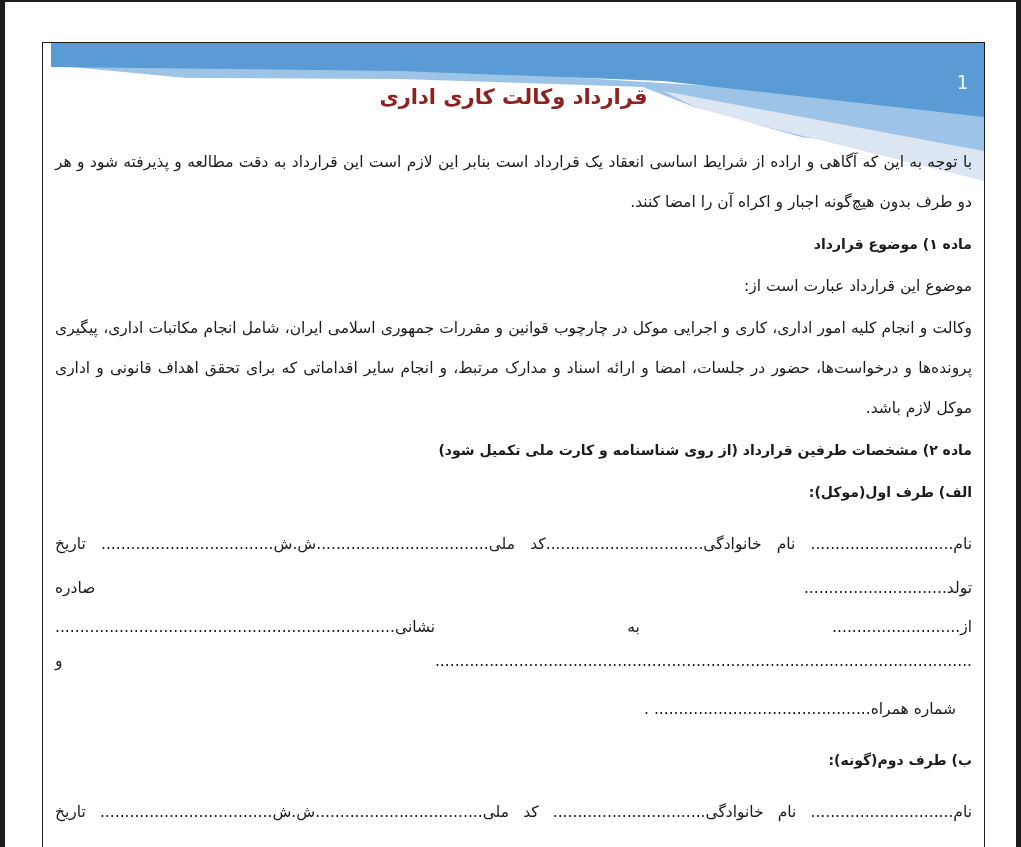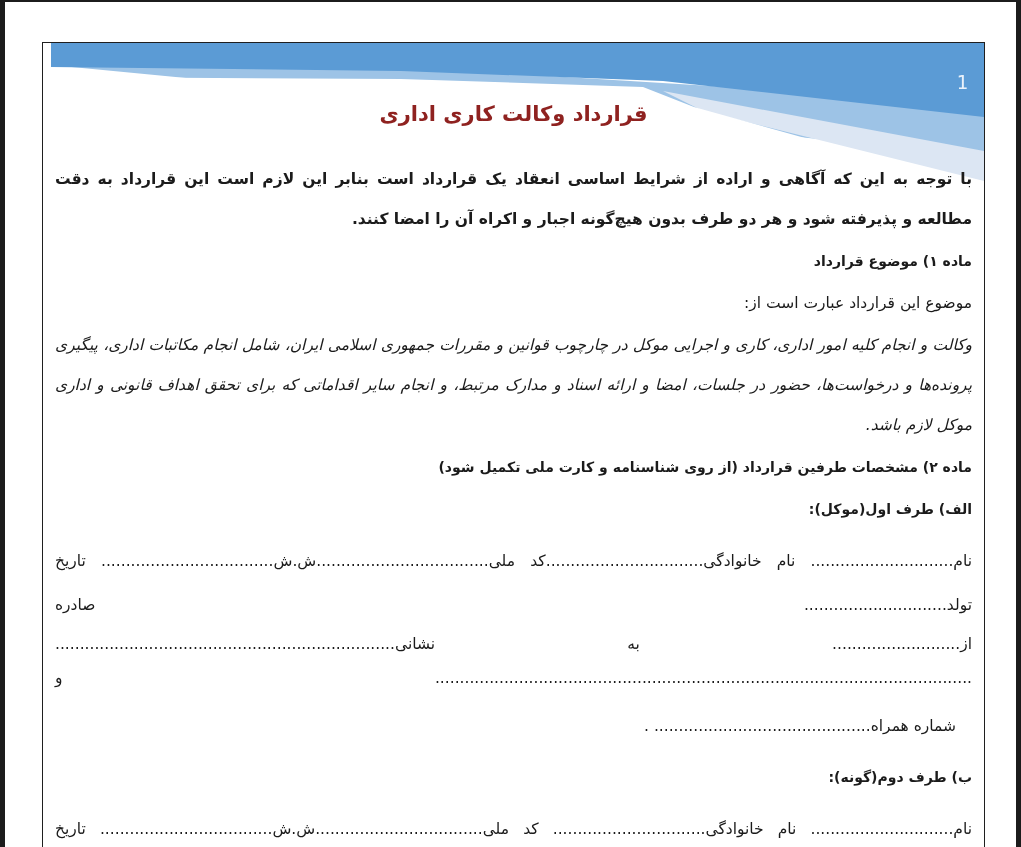--- a/index.html
+++ b/index.html
@@ -29,28 +29,28 @@
     font-family:"DejaVu Sans Mono","DejaVu Sans",sans-serif;
   }
   .doc-body{
     position:absolute;top:0;left:0;right:0;
     padding:0 12px;
     direction:rtl;
     color:#1b1b1b;
     font-size:15.5px;
   }
   .doc-title{
-    margin:54px 0 16px 0;
+    margin:37px 0 16px 0;
     text-align:center;
     font-size:21px;line-height:34px;
     font-weight:bold;
   }
   .para{margin:0;text-align:justify;line-height:40px;}
-  .para.intro{margin-top:28px;font-weight:bold;}
-  .para.tight{margin-top:2px;font-style:italic;}
+  .para.intro{margin-top:28px;}
+  .para.tight{margin-top:2px;}
   .heading{margin:2px 0 0 0;font-weight:bold;font-size:14px;line-height:40px;text-align:right;}
   .line-right{margin:2px 0 0 0;line-height:40px;text-align:right;}
   .fill-line{
     margin:0;line-height:36px;
     text-align:justify;text-align-last:justify;
     white-space:normal;
   }
   .fill-line.first{margin-top:10px;line-height:44px;}
   .fill-line.mid{line-height:34px;}
   .fill-tail{margin:16px;line-height:30px;text-align:right;}

